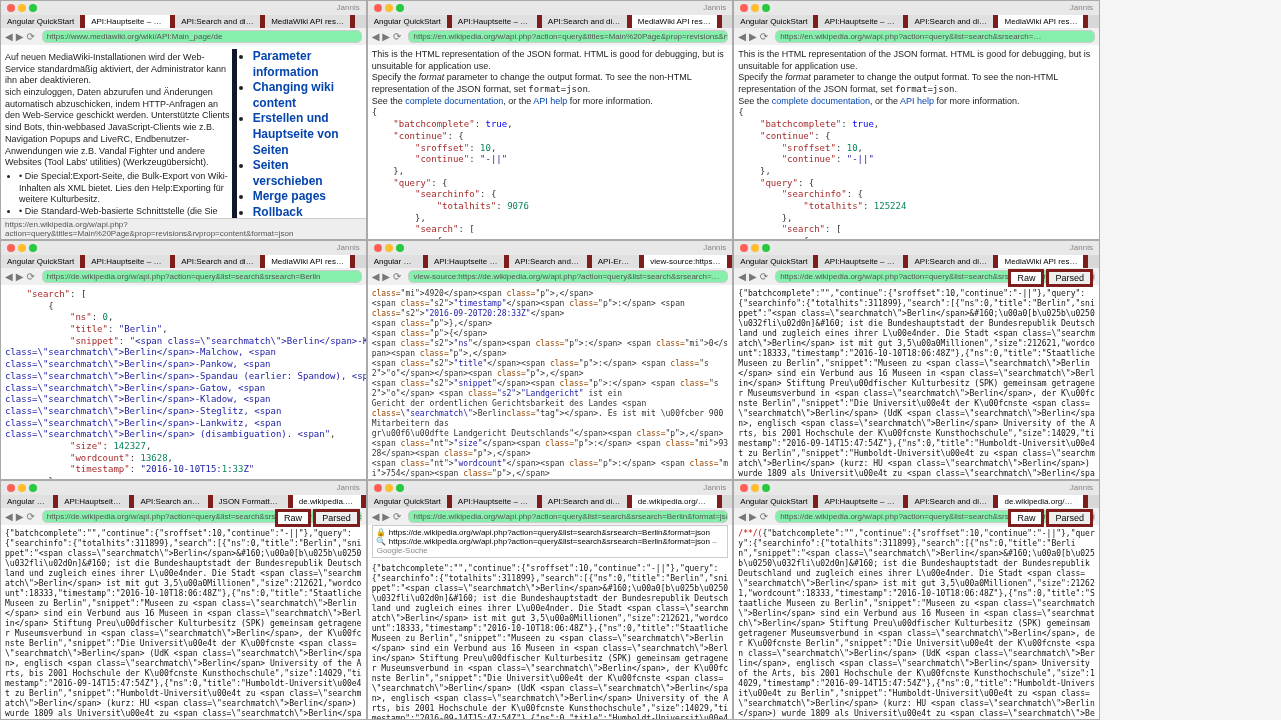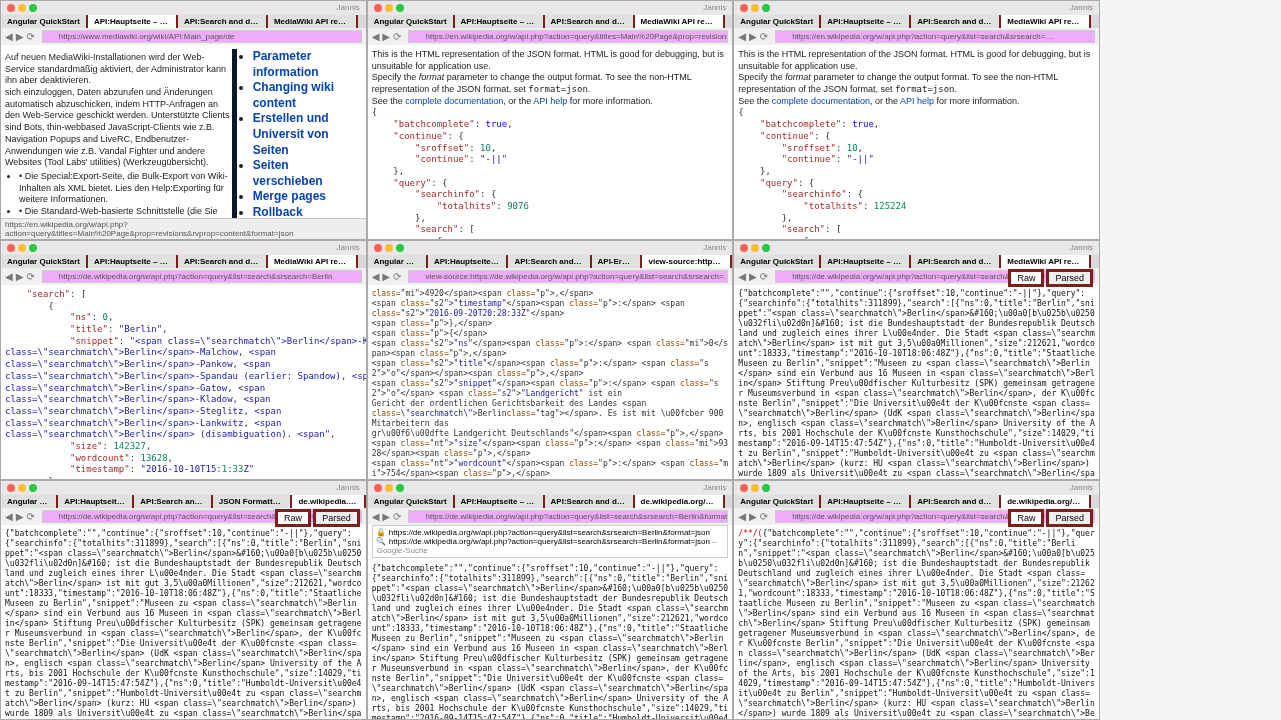--- a/index.html
+++ b/index.html
@@ -3,24 +3,24 @@
 <meta charset="utf-8">
 <style>
 * { margin: 0; padding: 0; box-sizing: border-box; }
 body { font-family: -apple-system, "Helvetica Neue", Arial, sans-serif; font-size: 10px; background: #f5f5f5; }
 .grid { display: grid; grid-template-columns: repeat(3, 1fr); grid-template-rows: repeat(3, 240px); gap: 0; width: 1100px; height: 720px; }
 .pane { border: 1px solid #aaa; background: #fff; overflow: hidden; position: relative; display: flex; flex-direction: column; }
 .traffic { display: flex; gap: 3px; padding: 3px 6px; background: #e8e8e8; align-items: center; }
 .dot { width: 8px; height: 8px; border-radius: 50%; }
 .dot.r { background: #ff5f56; } .dot.y { background: #ffbd2e; } .dot.g { background: #27c93f; }
 .tabs { display: flex; background: #d8d8d8; font-size: 8px; }
-.tab { padding: 2px 6px; border-right: 2px solid #7f1d1d; white-space: nowrap; overflow: hidden; text-overflow: ellipsis; max-width: 90px; background: #e0e0e0; font-weight: bold; }
+.tab { padding: 2px 6px; border-right: 5px solid #7f1d1d; white-space: nowrap; overflow: hidden; text-overflow: ellipsis; max-width: 90px; background: #e0e0e0; }
 .tab.active { background: #fff; }
 .urlbar { display: flex; align-items: center; padding: 2px 4px; background: #f0f0f0; gap: 4px; }
-.urlbar .field { flex: 1; background: #f0abfc; border: 1px solid #ccc; border-radius: 0; padding: 1px 16px; font-size: 8px; color: #555; overflow: hidden; white-space: nowrap; }
+.urlbar .field { flex: 1; background: #86efac; border: 1px solid #ccc; border-radius: 5px; padding: 1px 4px; font-size: 8px; color: #555; overflow: hidden; white-space: nowrap; }
 .nav-icons span { font-size: 10px; color: #777; margin-right: 3px; }
 .content { flex: 1; overflow: hidden; padding: 4px; font-size: 9px; line-height: 1.3; }
 .json-pre { font-family: Menlo, Consolas, monospace; white-space: pre; font-size: 9px; color: #333; }
 .k { color: #a52a2a; } .s { color: #1a1aa6; } .n { color: #098658; } .b { color: #0000ff; }
 .raw-parsed { position: absolute; top: 28px; right: 6px; display: flex; gap: 2px; }
 .rp-btn { border: 3px solid #7f1d1d; background: #eee; padding: 1px 6px; font-size: 9px; cursor: pointer; }
 .rp-btn.active { background: #fff; }
 .doc-text { font-size: 9px; color: #222; }
 .doc-text a, .link { color: #0645ad; text-decoration: none; }
 .sidebar { float: right; width: 130px; border-left: 5px solid #0f172a; padding-left: 4px; font-size: 12px; font-weight: bold; }
@@ -56,38 +56,38 @@
     </div>
     <div class="urlbar">
       <span class="nav-icons"><span>◀</span><span>▶</span><span>⟳</span></span>
       <div class="field">https://www.mediawiki.org/wiki/API:Main_page/de</div>
     </div>
     <div class="content doc-text">
       <div class="sidebar">
         <ul id="sb-list">
             <li><a>Parameter information</a></li>
             <li><a>Changing wiki content</a></li>
-            <li><a>Erstellen und Universit von Seiten</a></li>
+            <li><a>Erstellen und Hauptseite von Seiten</a></li>
             <li><a>Seiten verschieben</a></li>
             <li><a>Merge pages</a></li>
             <li><a>Rollback</a></li>
             <li><a>Seiten löschen</a></li>
             <li><a>Wiederherstellen gelöschter Versionen</a></li>
             <li><a>Seiten (ent)schützen</a></li>
             <li><a>Seiten zum eigenen/angemein. …</a></li>
             <li><a>Benutzer blockieren und freigeben</a></li>
             <li><a>Versionen bestimmter Seiten als besucht markieren</a></li>
             <li><a>E-Mail senden</a></li>
             <li><a>Patrol changes</a></li>
           </ul>
       </div>
       <p style="margin-top:3px">Auf neuen MediaWiki-Installationen wird der Web-Service standardmäßig aktiviert, der Administrator kann ihn aber deaktivieren.</p>
       <p>sich einzuloggen, Daten abzurufen und Änderungen automatisch abzuschicken, indem HTTP-Anfragen an den Web-Service geschickt werden. Unterstützte Clients sind Bots, thin-webbased JavaScript-Clients wie z.B. Navigation Popups and LiveRC, Endbenutzer-Anwendungen wie z.B. Vandal Fighter und andere Websites (Tool Labs' utilities) (Werkzeugübersicht).</p>
       <ul style="margin-left:14px;margin-top:2px">
-        <li>• Die Special:Export-Seite, die Bulk-Export von Wiki-Inhalten als XML bietet. Lies den Help:Exporting für weitere Informationen.</li>
+        <li>• Die Special:Export-Seite, die Bulk-Export von Wiki-Inhalten als XML bietet. Lies den Help:Exporting für weitere Kulturbesitz.</li>
         <li>• Die Standard-Web-basierte Schnittstelle (die Sie wahrscheinlich jetzt gerade benutzen). Sehen Sie auch Manual:Parameters to index.php zur Verwendung der web-basierten Schnittstelle.</li>
       </ul>
       <h4><span>Ein einfaches Beispiel</span> <a class="link">[ edit ]</a></h4>
 
     </div>
     <div class="status-bar">https://en.wikipedia.org/w/api.php?action=query&amp;titles=Main%20Page&amp;prop=revisions&amp;rvprop=content&amp;format=json</div>
   </div>
 
   <div class="pane">
     <div class="traffic">

